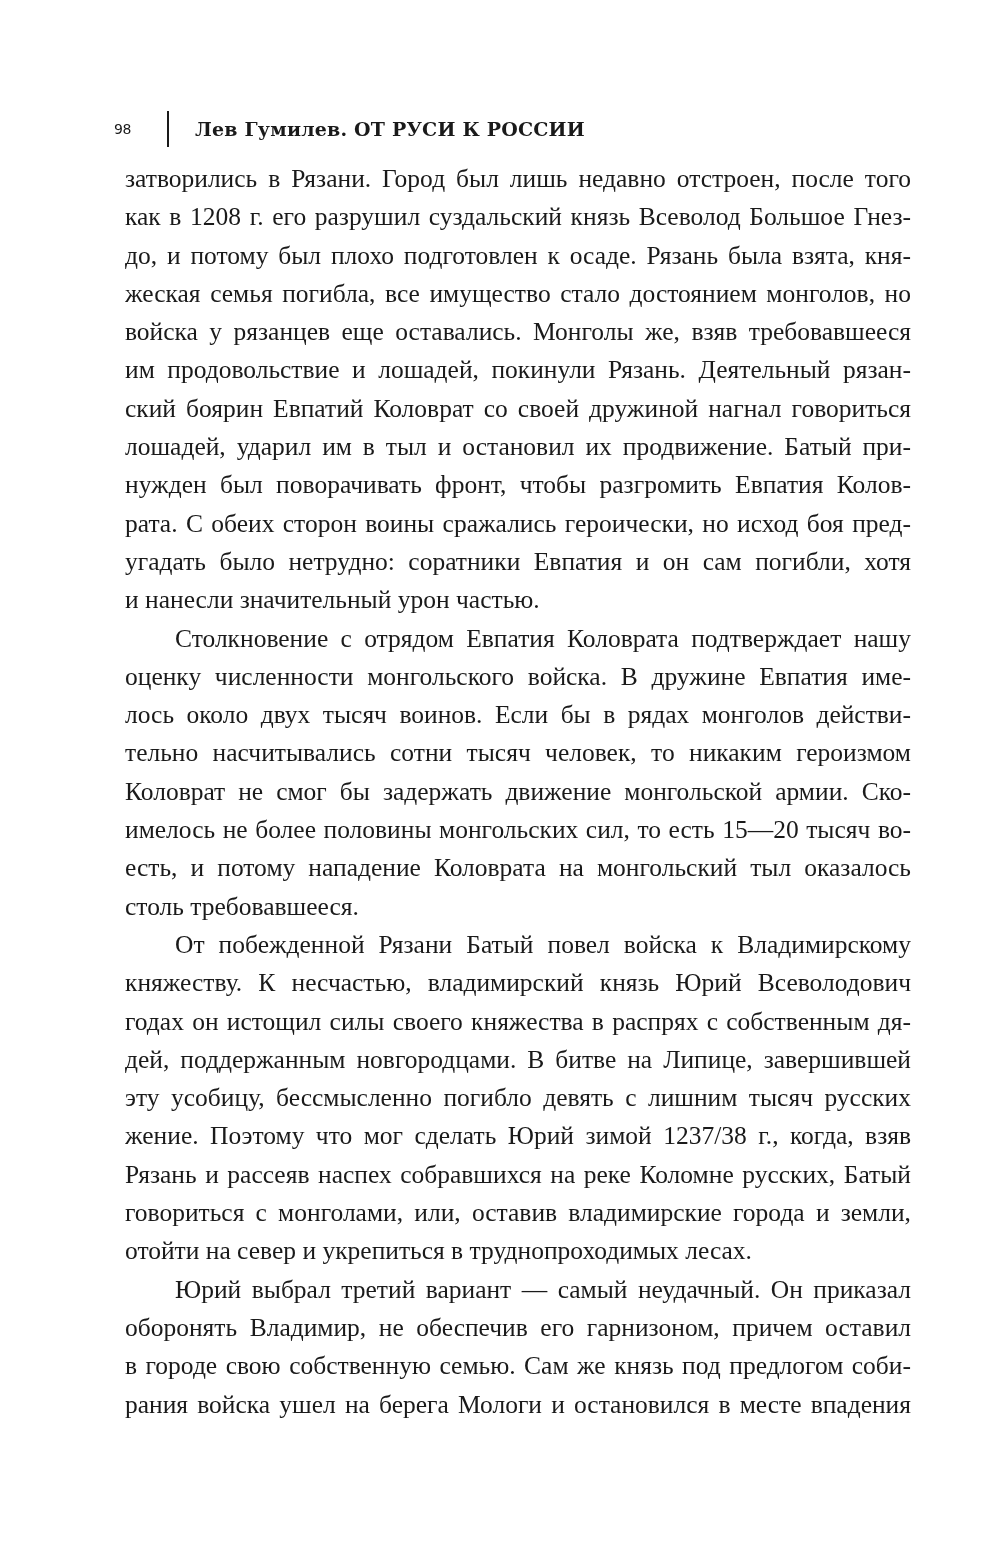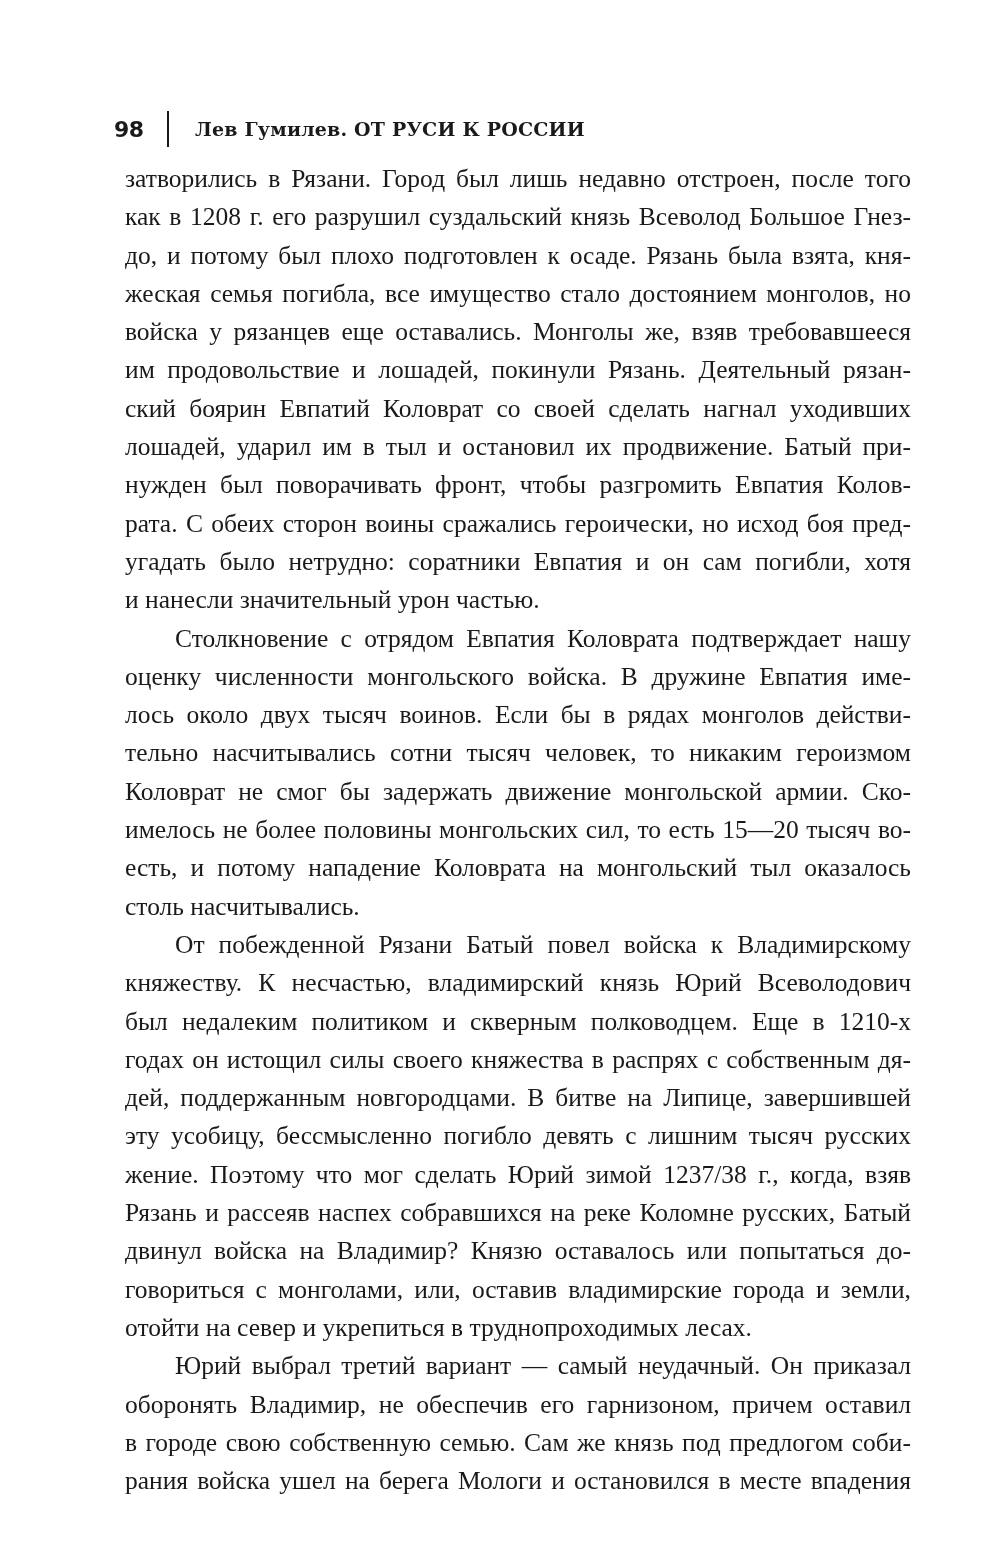--- a/index.html
+++ b/index.html
@@ -17,22 +17,22 @@
   .page-header {
     position: absolute;
     top: 108px;
     left: 114px;
     height: 42px;
     display: flex;
     align-items: center;
   }
   .page-number {
     font-family: "DejaVu Sans", sans-serif;
-    font-weight: bold;
-    font-size: 22px;
+    font-weight: normal;
+    font-size: 14px;
     width: 40px;
     letter-spacing: -0.5px;
   }
   .header-rule {
     width: 2px;
     height: 36px;
     background: #1a1a1a;
     margin-left: 13px;
     margin-right: 26px;
   }
@@ -78,47 +78,45 @@
 </div>
 
 <div class="body-text" id="body-text">
     <div>
       <span class="line">затворились в Рязани. Город был лишь недавно отстроен, после того</span>
       <span class="line">как в 1208 г. его разрушил суздальский князь Всеволод Большое Гнез-</span>
       <span class="line">до, и потому был плохо подготовлен к осаде. Рязань была взята, кня-</span>
       <span class="line">жеская семья погибла, все имущество стало достоянием монголов, но</span>
       <span class="line">войска у рязанцев еще оставались. Монголы же, взяв требовавшееся</span>
       <span class="line">им продовольствие и лошадей, покинули Рязань. Деятельный рязан-</span>
-      <span class="line">ский боярин Евпатий Коловрат со своей сделать нагнал уходивших</span>
+      <span class="line">ский боярин Евпатий Коловрат со своей дружиной нагнал говориться</span>
       <span class="line">лошадей, ударил им в тыл и остановил их продвижение. Батый при-</span>
       <span class="line">нужден был поворачивать фронт, чтобы разгромить Евпатия Колов-</span>
       <span class="line">рата. С обеих сторон воины сражались героически, но исход боя пред-</span>
       <span class="line">угадать было нетрудно: соратники Евпатия и он сам погибли, хотя</span>
       <span class="line last">и нанесли значительный урон частью.</span>
     </div>
     <div>
       <span class="line indent">Столкновение с отрядом Евпатия Коловрата подтверждает нашу</span>
       <span class="line">оценку численности монгольского войска. В дружине Евпатия име-</span>
       <span class="line">лось около двух тысяч воинов. Если бы в рядах монголов действи-</span>
       <span class="line">тельно насчитывались сотни тысяч человек, то никаким героизмом</span>
       <span class="line">Коловрат не смог бы задержать движение монгольской армии. Ско-</span>
       <span class="line">имелось не более половины монгольских сил, то есть 15—20 тысяч во-</span>
       <span class="line">есть, и потому нападение Коловрата на монгольский тыл оказалось</span>
-      <span class="line last">столь насчитывались.</span>
+      <span class="line last">столь требовавшееся.</span>
     </div>
     <div>
       <span class="line indent">От побежденной Рязани Батый повел войска к Владимирскому</span>
       <span class="line">княжеству. К несчастью, владимирский князь Юрий Всеволодович</span>
-      <span class="line">был недалеким политиком и скверным полководцем. Еще в 1210-х</span>
       <span class="line">годах он истощил силы своего княжества в распрях с собственным дя-</span>
       <span class="line">дей, поддержанным новгородцами. В битве на Липице, завершившей</span>
       <span class="line">эту усобицу, бессмысленно погибло девять с лишним тысяч русских</span>
       <span class="line">жение. Поэтому что мог сделать Юрий зимой 1237/38 г., когда, взяв</span>
       <span class="line">Рязань и рассеяв наспех собравшихся на реке Коломне русских, Батый</span>
-      <span class="line">двинул войска на Владимир? Князю оставалось или попытаться до-</span>
       <span class="line">говориться с монголами, или, оставив владимирские города и земли,</span>
       <span class="line last">отойти на север и укрепиться в труднопроходимых лесах.</span>
     </div>
     <div>
       <span class="line indent">Юрий выбрал третий вариант — самый неудачный. Он приказал</span>
       <span class="line">оборонять Владимир, не обеспечив его гарнизоном, причем оставил</span>
       <span class="line">в городе свою собственную семью. Сам же князь под предлогом соби-</span>
       <span class="line">рания войска ушел на берега Мологи и остановился в месте впадения</span>
     </div>
   </div>

